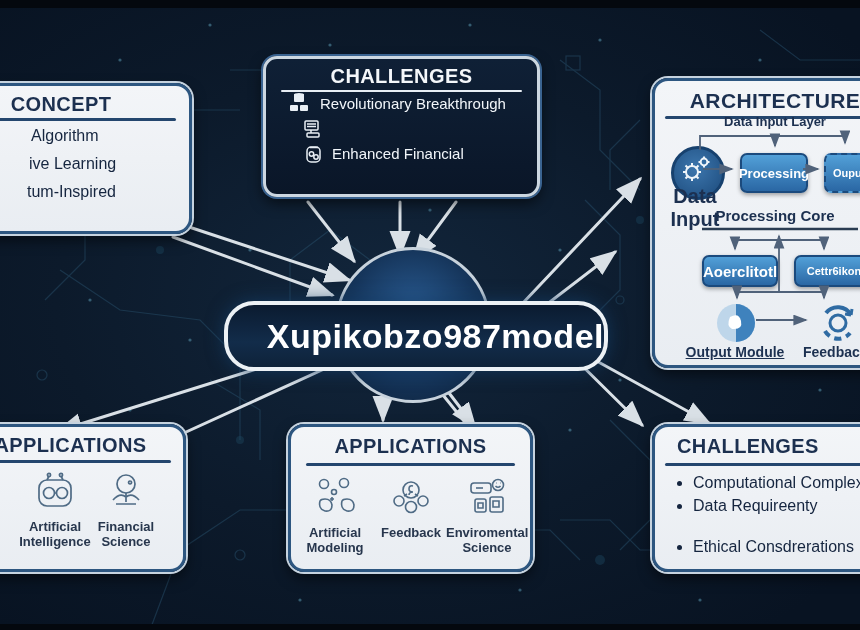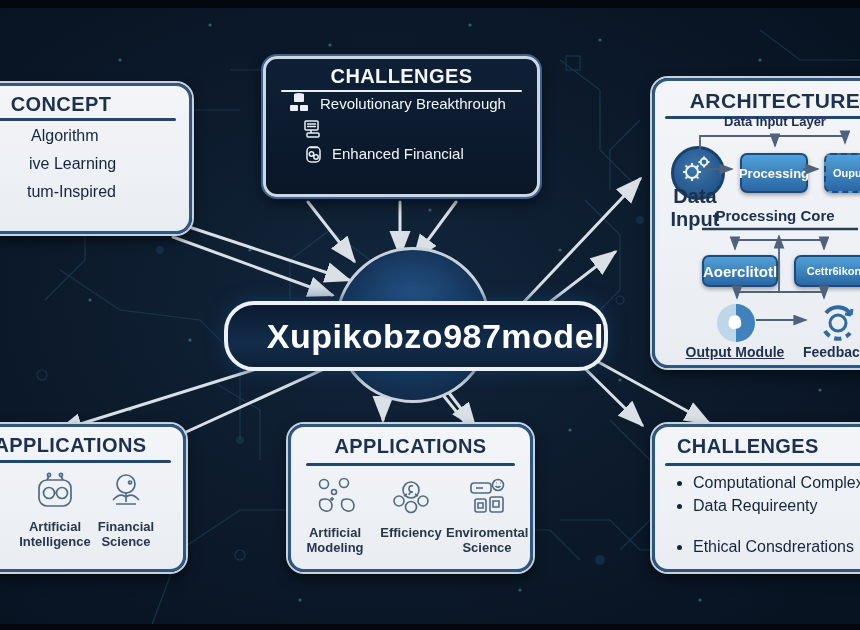--- a/index.html
+++ b/index.html
@@ -307,21 +307,21 @@
       <svg class="ic" width="44" height="44" viewBox="0 0 44 44">
         <g stroke="#4f6b85" stroke-width="1.6" fill="none">
           <circle cx="22" cy="15" r="8"></circle>
             <path d="M24,11 q-4,-1 -4,3 q0,3 4,3 q-4,0 -4,3"></path>
           <circle cx="10" cy="26" r="5"></circle>
             <circle cx="34" cy="26" r="5"></circle>
             <circle cx="22" cy="32" r="5.5"></circle>
           <path d="M15,21 l3,-2 M29,21 l-3,-2"></path>
         </g>
       </svg>
-      <span>Efficiency</span>
+      <span>Feedback</span>
     </div>
     <div class="appitem" style="left:155px;top:48px;width:82px;">
       <svg class="ic" width="44" height="44" viewBox="0 0 44 44">
         <g stroke="#4f6b85" stroke-width="1.6" fill="none">
           <rect x="6" y="8" width="20" height="10" rx="3"></rect>
             <path d="M11,13 h7"></path>
           <circle cx="33" cy="10" r="5.5"></circle>
             <path d="M30.5,11 q2.5,2.5 5,0"></path>
             <path d="M31,8 h.5 M35,8 h.5"></path>
           <rect x="10" y="24" width="11" height="13" rx="2"></rect>

